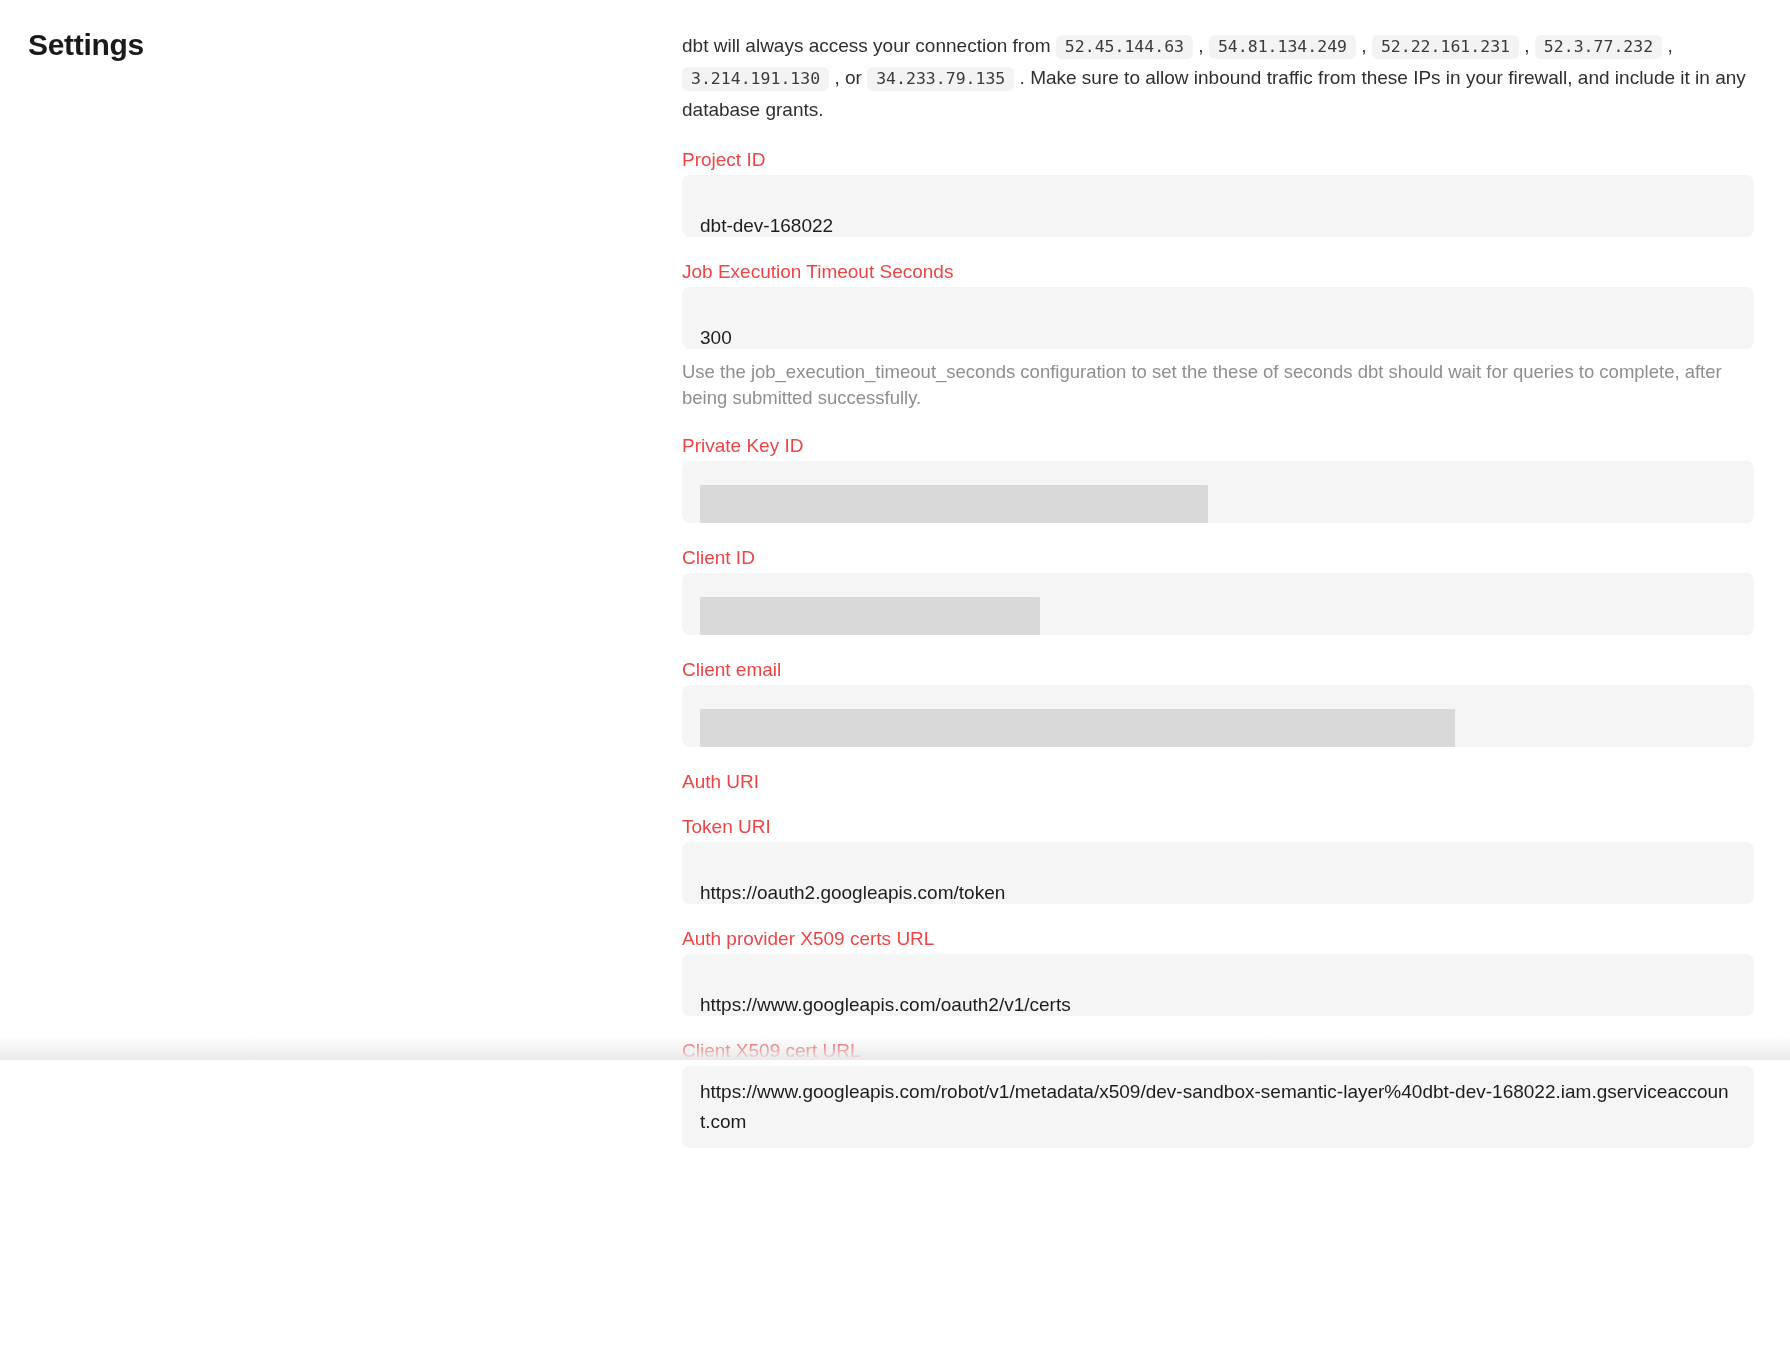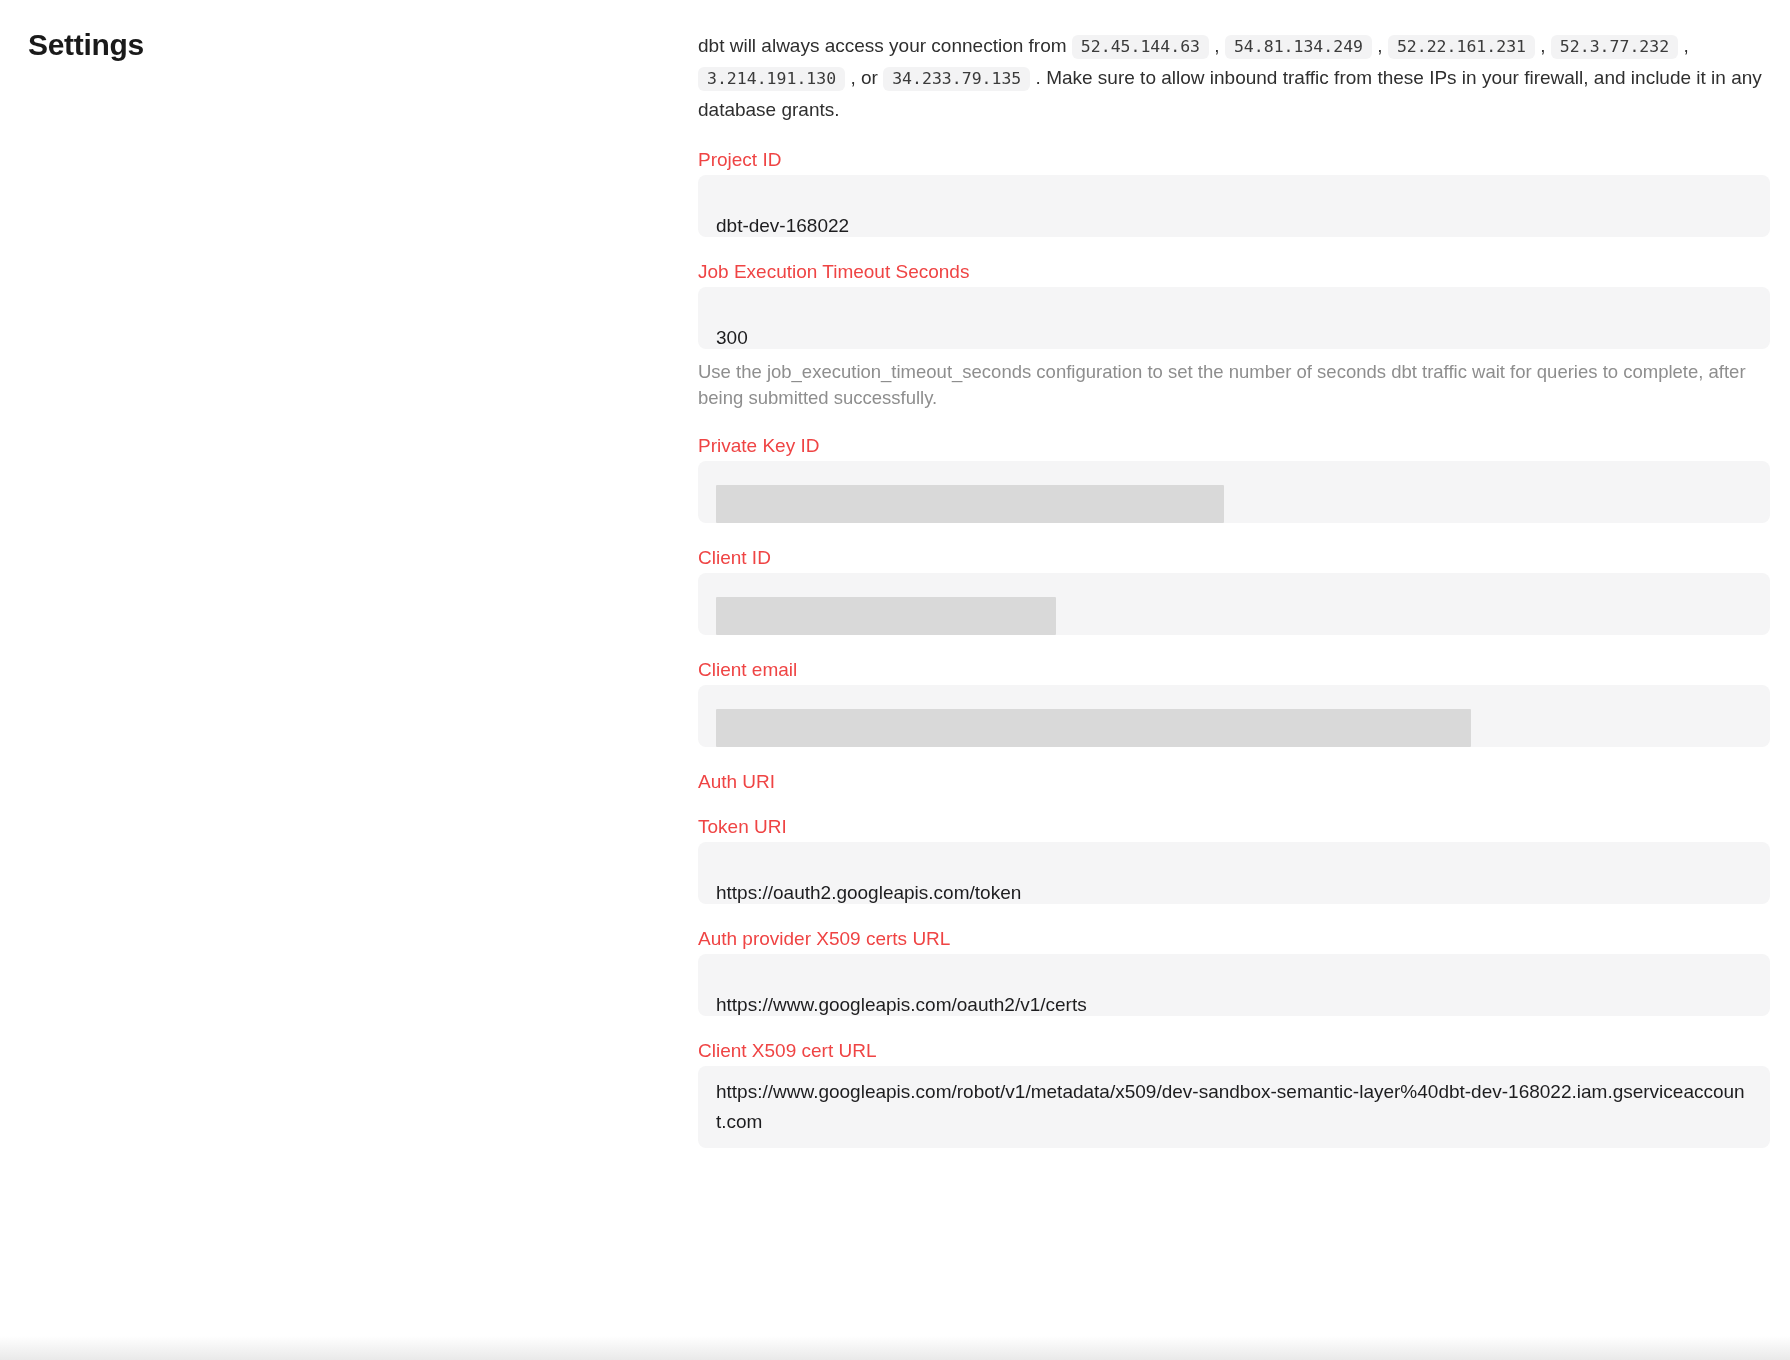--- a/index.html
+++ b/index.html
@@ -8,38 +8,37 @@
     padding: 0;
     background: #ffffff;
     width: 1790px;
     height: 1360px;
     overflow: hidden;
     font-family: "Liberation Sans", "DejaVu Sans", sans-serif;
   }
   .page {
     position: relative;
     width: 1790px;
-    height: 1360px;
+    height: 1060px;
     background: #ffffff;
   }
   .page-title {
     position: absolute;
     left: 28px;
     top: 28px;
     font-size: 30px;
     font-weight: 700;
     color: #1a1a1a;
     letter-spacing: -0.3px;
   }
   .content {
     position: absolute;
     left: 682px;
     top: 30px;
     width: 1072px;
-    margin-left: 16px;
   }
   .intro {
     margin: 0;
     font-size: 19px;
     line-height: 31px;
     color: #2f2f2f;
   }
   .ip-badge {
     font-family: "DejaVu Sans Mono", "Liberation Mono", monospace;
     font-size: 16.5px;
@@ -126,21 +125,21 @@
       <div class="field">
         <span class="value">dbt-dev-168022</span>
       </div>
     </div>
 
     <div class="group">
       <div class="field-label">Job Execution Timeout Seconds</div>
       <div class="field">
         <span class="value">300</span>
       </div>
-      <div class="helper">Use the job_execution_timeout_seconds configuration to set the number of seconds dbt traffic wait for queries to complete, after being submitted successfully.</div>
+      <div class="helper">Use the job_execution_timeout_seconds configuration to set the these of seconds dbt should wait for queries to complete, after being submitted successfully.</div>
     </div>
 
     <div class="group">
       <div class="field-label">Private Key ID</div>
       <div class="field">
         <div class="redact redact-1"></div>
       </div>
     </div>
 
 

